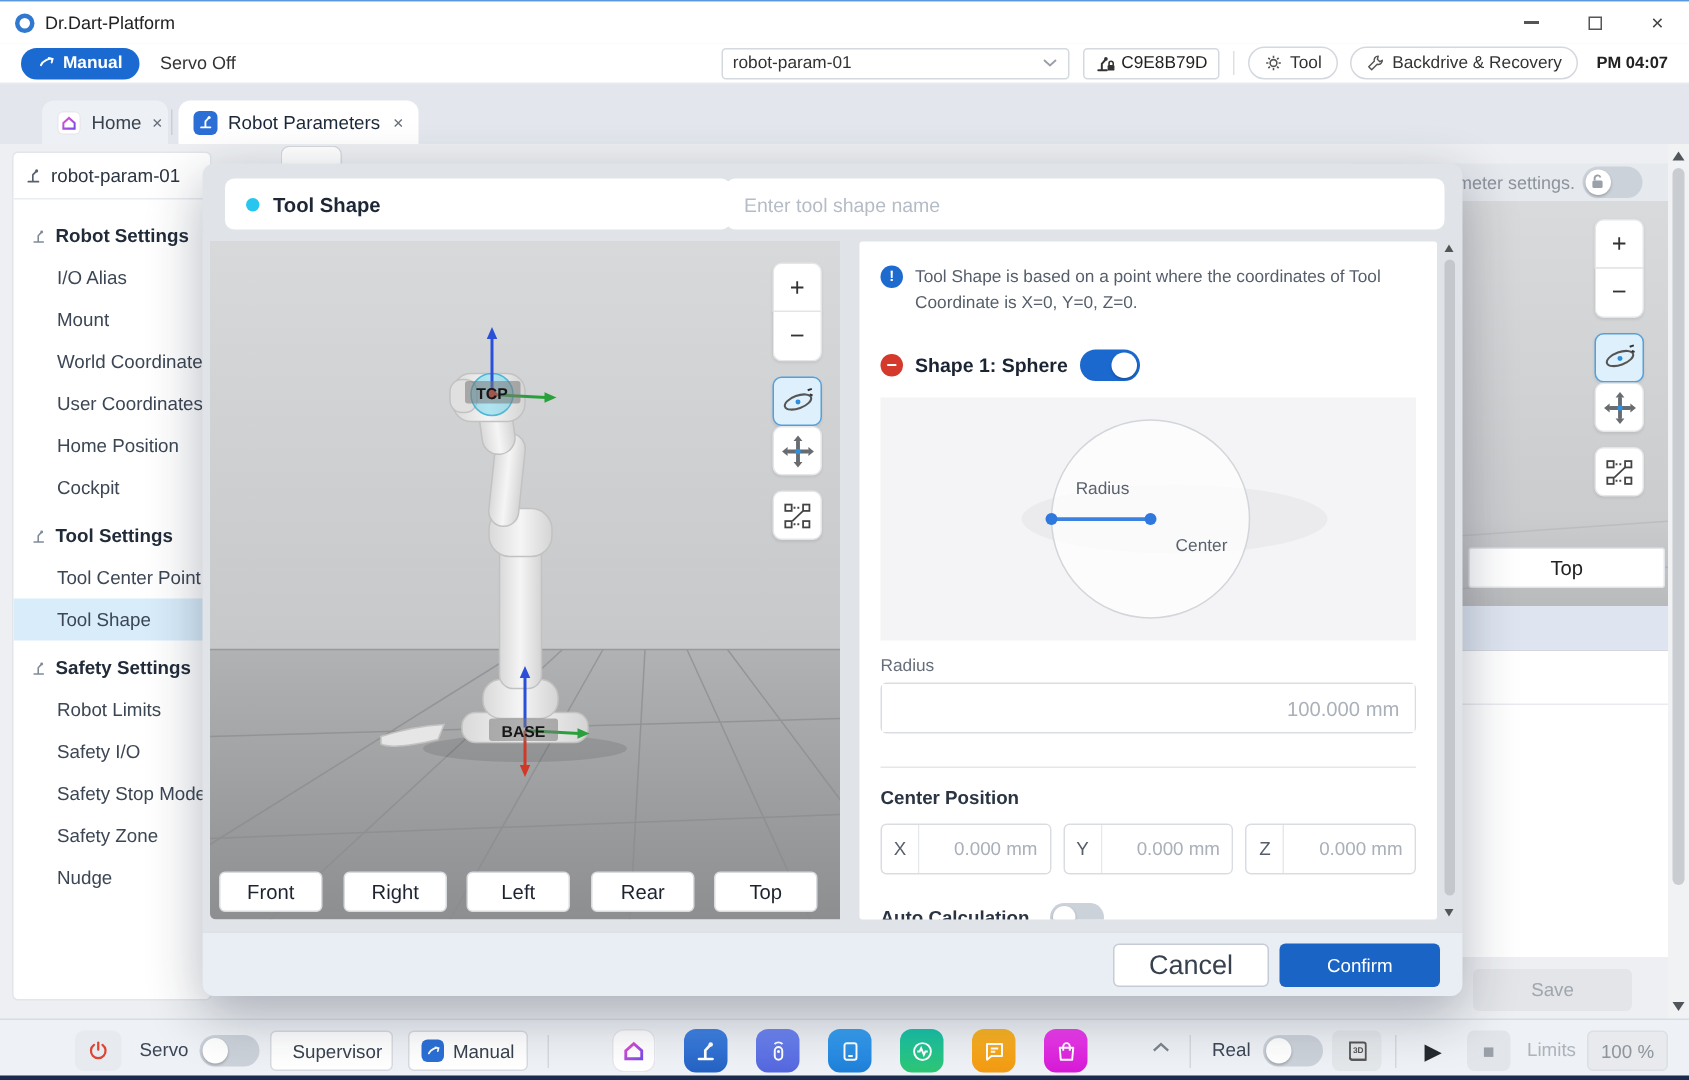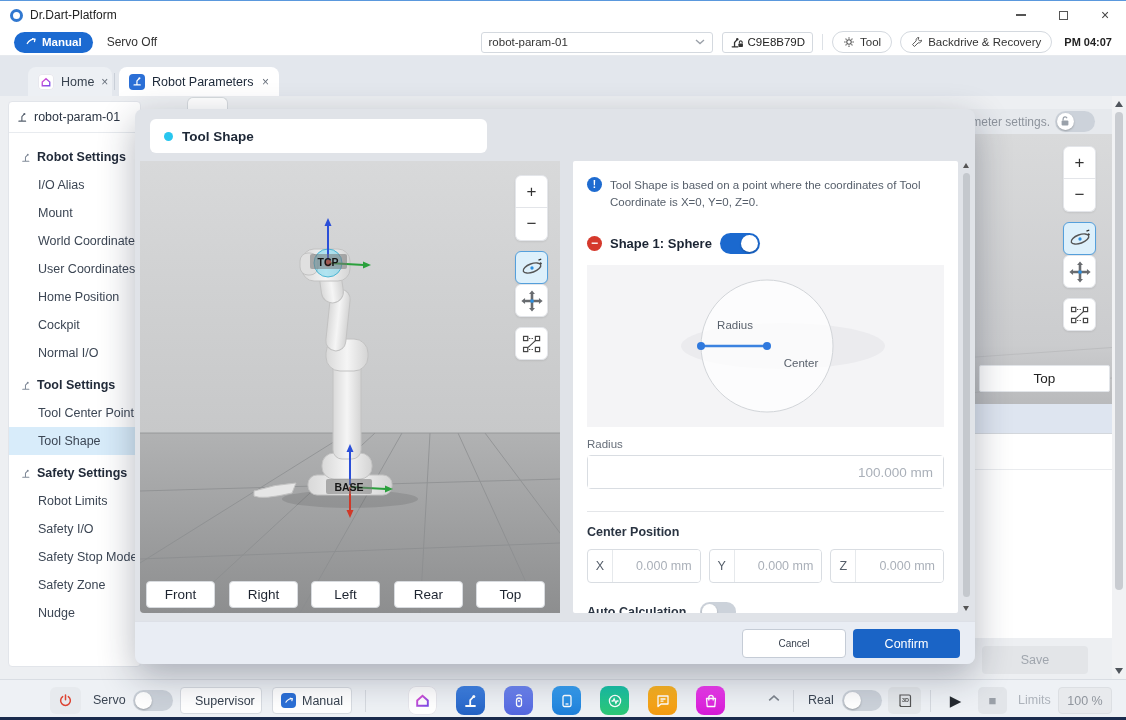--- a/index.html
+++ b/index.html
@@ -120,21 +120,21 @@
 
   
   .pscroll { position:absolute; left:827px; top:52px; width:9px; height:452px; }
   .ps-up, .ps-dn { position:absolute; left:1px; width:0; height:0; border-left:3.5px solid transparent; border-right:3.5px solid transparent; }
   .ps-up { top:2px; border-bottom:5px solid #555; }
   .ps-dn { bottom:2px; border-top:5px solid #555; }
   .ps-thumb { position:absolute; left:1px; top:12px; width:7px; height:424px; background:#c4c8cd; border-radius:4px; }
 
   
   .dlg-footer { position:absolute; left:0; bottom:0; width:840px; height:43px; background:#e9edf4; border-radius:0 0 8px 8px; border-top:1px solid rgba(0,0,0,.05); }
-  .btn-cancel { position:absolute; left:607px; top:7px; width:104px; height:29px; background:#fff; border:1px solid #c5ccd6; border-radius:4px; font-size:10px; color:#38414e; display:flex; align-items:center; justify-content:center; }
+  .btn-cancel { position:absolute; left:607px; top:7px; width:104px; height:29px; background:#fff; border:1px solid #c5ccd6; border-radius:4px; font-size:18px; color:#38414e; display:flex; align-items:center; justify-content:center; }
   .btn-confirm { position:absolute; left:718px; top:7px; width:107px; height:29px; background:#1a64c6; border-radius:4px; font-size:12.5px; color:#fff; display:flex; align-items:center; justify-content:center; }
 
   
   .tg { position:relative; display:inline-block; border-radius:11px; flex:none; }
   .tg::after { content:""; position:absolute; border-radius:50%; background:#fff; top:2px; box-shadow:0 1px 2px rgba(0,0,0,.25); }
   .tg-m { width:40px; height:21px; } .tg-m::after { width:17px; height:17px; }
   .tg-s { width:36px; height:19px; } .tg-s::after { width:15px; height:15px; }
   .tg.on { background:#1b69cf; } .tg.on::after { right:2px; }
   .tg.off { background:#ccd2da; } .tg.off::after { left:2px; }
   .tg-knob-icon { position:absolute; left:4px; top:4px; z-index:2; }
@@ -268,21 +268,20 @@
               <circle cx="9.9" cy="3.9" r="1.4" fill="#808a98"></circle>
             </svg>
           <span>Robot Settings</span>
         </div>
         <div class="sb-item">I/O Alias</div>
         <div class="sb-item">Mount</div>
         <div class="sb-item">World Coordinates</div>
         <div class="sb-item">User Coordinates</div>
         <div class="sb-item">Home Position</div>
         <div class="sb-item">Cockpit</div>
-        <div class="sb-item">Normal I/O</div>
         <div class="sb-section">
           <svg width="11" height="11" viewBox="0 0 16 16">
               <path d="M2.5 13.5h9M6.5 13.5V7.5M6.5 7.5l2.8-3" fill="none" stroke="#808a98" stroke-width="1.5" stroke-linecap="round"></path>
               <circle cx="9.9" cy="3.9" r="1.4" fill="#808a98"></circle>
             </svg>
           <span>Tool Settings</span>
         </div>
         <div class="sb-item">Tool Center Point</div>
         <div class="sb-item active">Tool Shape</div>
         <div class="sb-section">
@@ -359,20 +358,21 @@
       <div class="ws-up"></div>
       <div class="ws-thumb"></div>
       <div class="ws-dn"></div>
     </div>
 
     <div class="dialog">
       <div class="dlg-title-box">
         <div class="dlg-dot"></div>
         <span class="dlg-title">Tool Shape</span>
       </div>
+      <input class="dlg-name-input" type="text" placeholder="Enter tool shape name" style="">
 
       <div class="vp">
         <svg width="420" height="452" viewBox="0 0 420 452">
           <defs>
             <linearGradient id="sky" x1="0" y1="0" x2="0" y2="1">
                 <stop offset="0" stop-color="#d8d9da"></stop>
                 <stop offset="1" stop-color="#c7c8c9"></stop>
               </linearGradient>
             <linearGradient id="floor" x1="0" y1="0" x2="0" y2="1">
                 <stop offset="0" stop-color="#b1b2b3"></stop>

